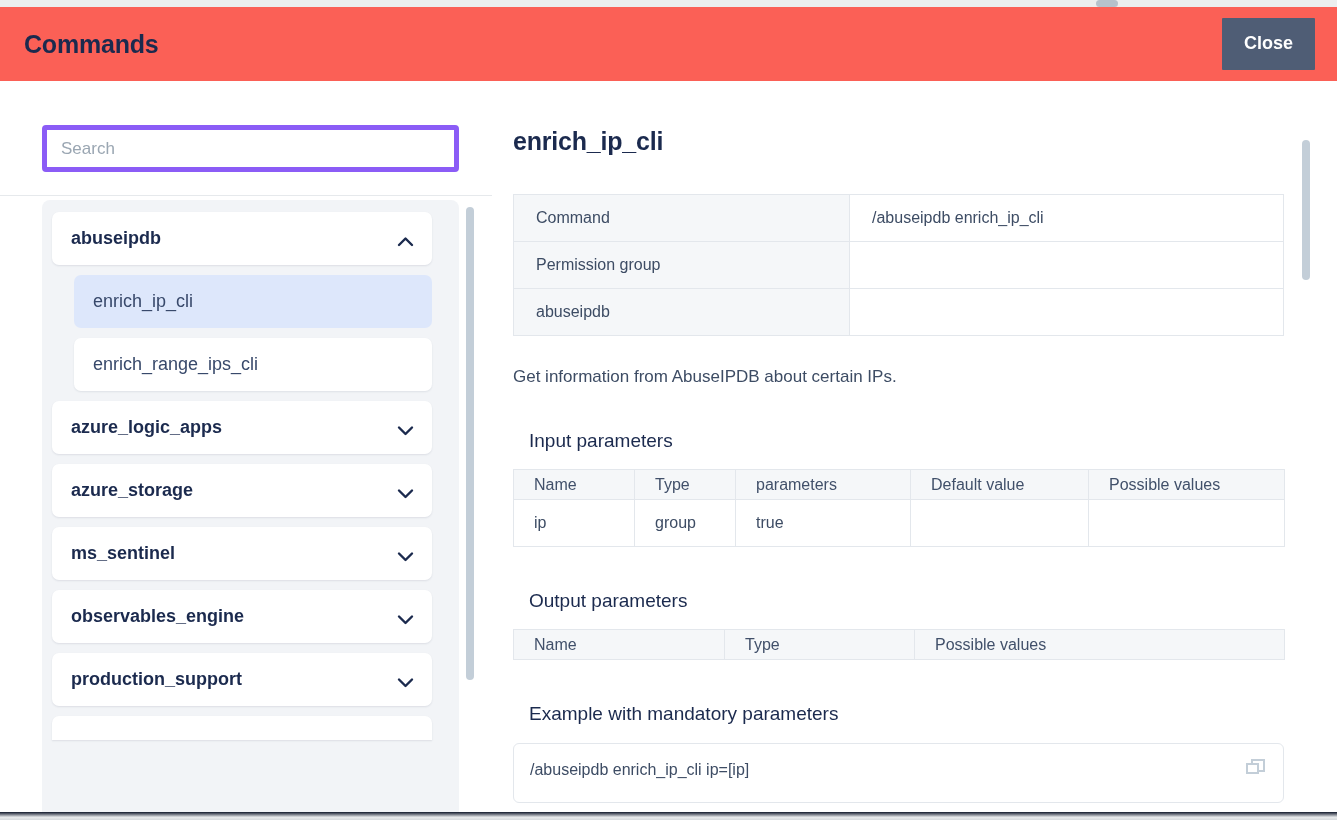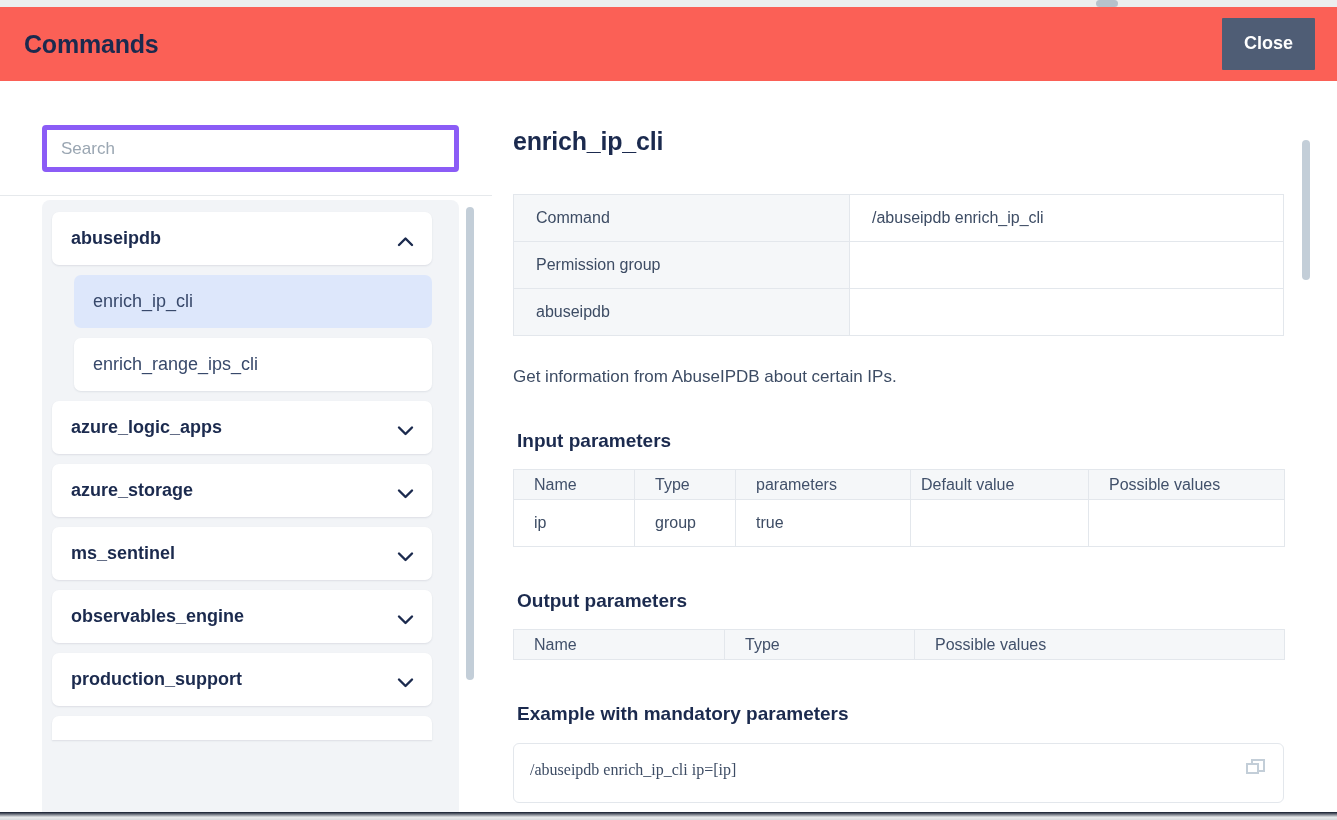--- a/index.html
+++ b/index.html
@@ -220,23 +220,23 @@
   table.meta td.val { background: #ffffff; }
 
   .desc {
     font-size: 17px;
     color: #3d4c64;
     margin: 31px 0 0 0;
   }
 
   .section-title {
     font-size: 19px;
-    font-weight: 700;
+    font-weight: 400;
     color: #1b2a4e;
-    margin: 43px 0 17px 4px;
+    margin: 43px 0 17px 16px;
   }
 
   table.grid th {
     background: #f5f7f9;
     height: 30px;
     padding: 0 20px;
     font-weight: 400;
     color: #41506a;
   }
   table.grid td {
@@ -253,21 +253,21 @@
     border: 1px solid #e3e7ec;
     border-radius: 6px;
     background: #ffffff;
     overflow: hidden;
   }
   .code-text {
     position: absolute;
     top: 17px; left: 16px;
     font-size: 16px;
     color: #3d4c64;
-    font-family: Liberation Serif, serif;
+    font-family: Liberation Sans, sans-serif;
     white-space: nowrap;
   }
   .copy-icon {
     position: absolute;
     top: 13px; right: 16px;
     width: 22px; height: 22px;
   }
 
   .right-scrollbar {
     position: absolute;
@@ -380,21 +380,21 @@
 
         <p class="desc">Get information from AbuseIPDB about certain IPs.</p>
 
         <div class="section-title">Input parameters</div>
         <table class="grid">
           <thead>
               <tr id="input-head">
                 <th style="width: 121px;">Name</th>
                 <th style="width: 101px;">Type</th>
                 <th style="width: 175px;">parameters</th>
-                <th style="width: 178px; padding-left: 10px;">Default value</th>
+                <th style="width: 178px;">Default value</th>
                 <th style="width: 196px;">Possible values</th>
               </tr>
             </thead>
           <tbody id="input-body">
               <tr>
                 <td>ip</td>
                 <td>group</td>
                 <td>true</td>
                 <td></td>
                 <td></td>

